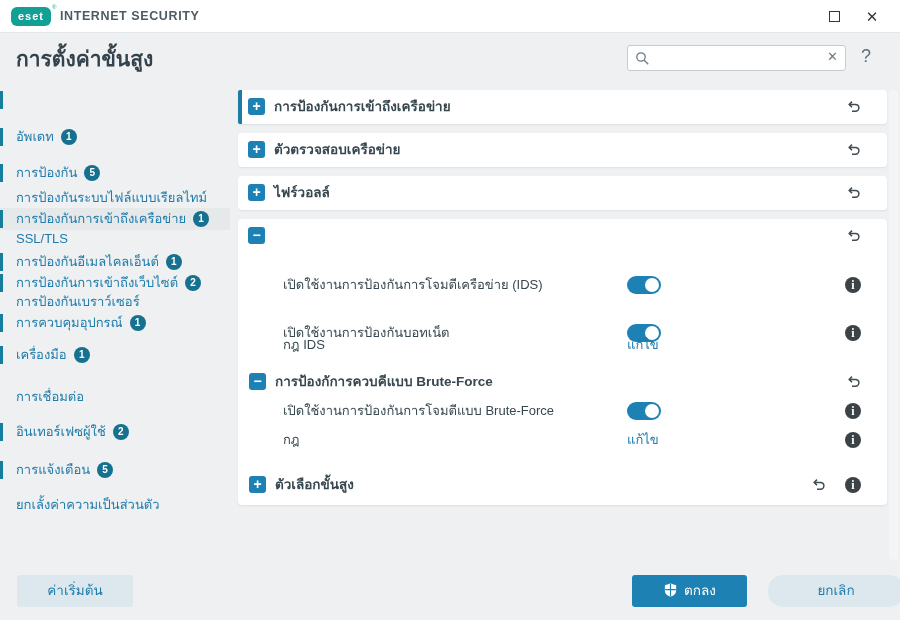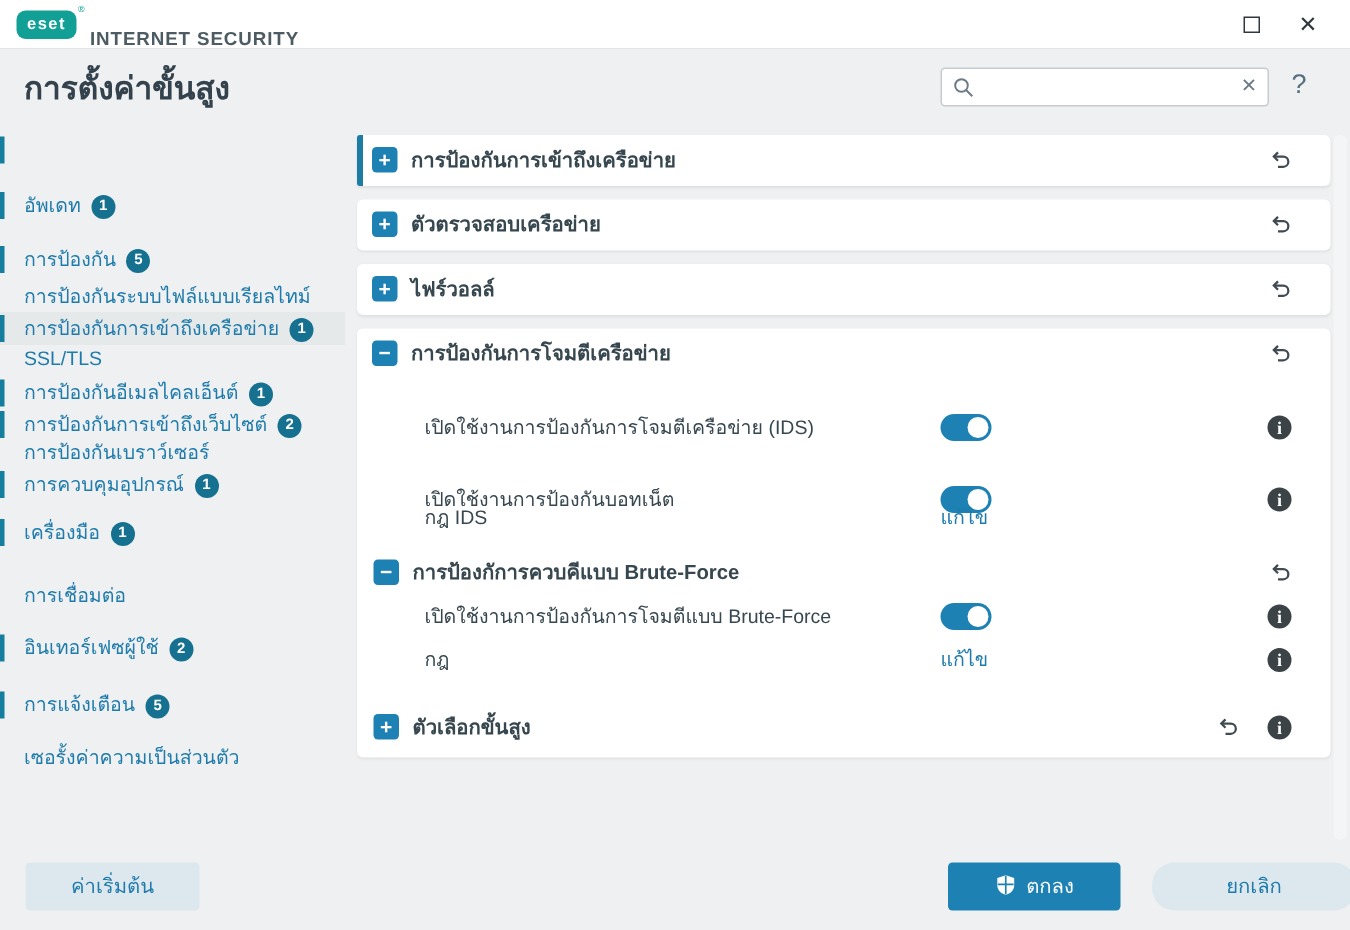--- a/index.html
+++ b/index.html
@@ -4,21 +4,21 @@
 <style>
   * { margin:0; padding:0; box-sizing:border-box; }
   html,body { width:900px; height:620px; }
   body { font-family:"Liberation Sans","DejaVu Sans",sans-serif; }
   .win { position:relative; width:900px; height:620px; background:#eef0f1; overflow:hidden; }
 
   
   .titlebar { position:absolute; top:0; left:0; width:900px; height:33px; background:#ffffff; border-bottom:1px solid #e4e7e9; }
   .logo-pill { position:absolute; left:11px; top:7px; height:19px; width:40px; background:#12a096; border-radius:6px; color:#fff; font-weight:bold; font-size:11px; text-align:center; line-height:19px; letter-spacing:1px; }
   .logo-reg { position:absolute; left:52px; top:4px; font-size:6px; color:#12a096; }
-  .app-title { position:absolute; left:60px; top:19px; font-size:12.5px; font-weight:700; color:#4d5b63; letter-spacing:0.6px; }
+  .app-title { position:absolute; left:60px; top:9px; font-size:12.5px; font-weight:700; color:#4d5b63; letter-spacing:0.6px; }
   .btn-restore { position:absolute; left:829px; top:11px; width:11px; height:11px; border:1.5px solid #30383d; cursor:pointer; }
   .btn-close { position:absolute; left:862px; top:7px; width:20px; height:20px; font-size:15px; color:#30383d; text-align:center; line-height:20px; cursor:pointer; }
 
   
   .page-title { position:absolute; left:16px; top:42px; font-size:21px; font-weight:600; color:#33424c; }
   .search-box { position:absolute; left:627px; top:45px; width:219px; height:26px; background:#fff; border:1px solid #c4ccd1; border-radius:3px; }
   .search-box svg { position:absolute; left:7px; top:5px; }
   .search-input { position:absolute; left:26px; top:1px; width:166px; height:22px; border:none; outline:none; font-size:12px; color:#37474f; background:transparent; }
   .search-clear { position:absolute; right:7px; top:3px; font-size:13px; color:#6b7a84; cursor:pointer; }
   .help-glyph { position:absolute; left:861px; top:46px; font-size:18px; color:#54707e; cursor:pointer; }
@@ -124,21 +124,21 @@
     </div>
     <div class="s-item" style="top:421px">
       <span class="s-bar"></span>
       <span class="s-label"><span>อินเทอร์เฟซผู้ใช้</span><span class="s-badge">2</span></span>
     </div>
     <div class="s-item" style="top:459px">
       <span class="s-bar"></span>
       <span class="s-label"><span>การแจ้งเตือน</span><span class="s-badge">5</span></span>
     </div>
     <div class="s-item" style="top:494px">
-      <span class="s-label">เซอรั้งค่าความเป็นส่วนตัว</span>
+      <span class="s-label">ยกเลั้งค่าความเป็นส่วนตัว</span>
     </div>
   </div>
 
   <div class="panel accent" style="top:90px; height:34px;">
     <div class="expander">+</div>
     <div class="ph-title">การป้องกันการเข้าถึงเครือข่าย</div>
     <div class="undo-btn" style="left:603px; top:9px;">
       <svg width="16" height="16" viewBox="0 0 16 16">
           <path d="M7 2.6L4.2 5.4l2.8 2.8" stroke="#404b52" stroke-width="1.5" fill="none"></path>
           <path d="M4.6 5.4h5.9a3.4 3.4 0 0 1 0 6.8H7" stroke="#404b52" stroke-width="1.5" fill="none"></path>
@@ -163,21 +163,20 @@
     <div class="undo-btn" style="left:607px; top:9px;">
       <svg width="16" height="16" viewBox="0 0 16 16">
           <path d="M7 2.6L4.2 5.4l2.8 2.8" stroke="#404b52" stroke-width="1.5" fill="none"></path>
           <path d="M4.6 5.4h5.9a3.4 3.4 0 0 1 0 6.8H7" stroke="#404b52" stroke-width="1.5" fill="none"></path>
         </svg>
     </div>
   </div>
 
   <div class="panel" style="top:219px; height:286px;">
     <div class="expander">−</div>
-    <div class="ph-title">การป้องกันการโจมตีเครือข่าย</div>
     <div class="undo-btn" style="left:607px; top:9px;">
       <svg width="16" height="16" viewBox="0 0 16 16">
           <path d="M7 2.6L4.2 5.4l2.8 2.8" stroke="#404b52" stroke-width="1.5" fill="none"></path>
           <path d="M4.6 5.4h5.9a3.4 3.4 0 0 1 0 6.8H7" stroke="#404b52" stroke-width="1.5" fill="none"></path>
         </svg>
     </div>
 
     <div class="row" style="top:52px;">
       <span class="row-label">เปิดใช้งานการป้องกันการโจมตีเครือข่าย (IDS)</span>
       <div class="toggle">

